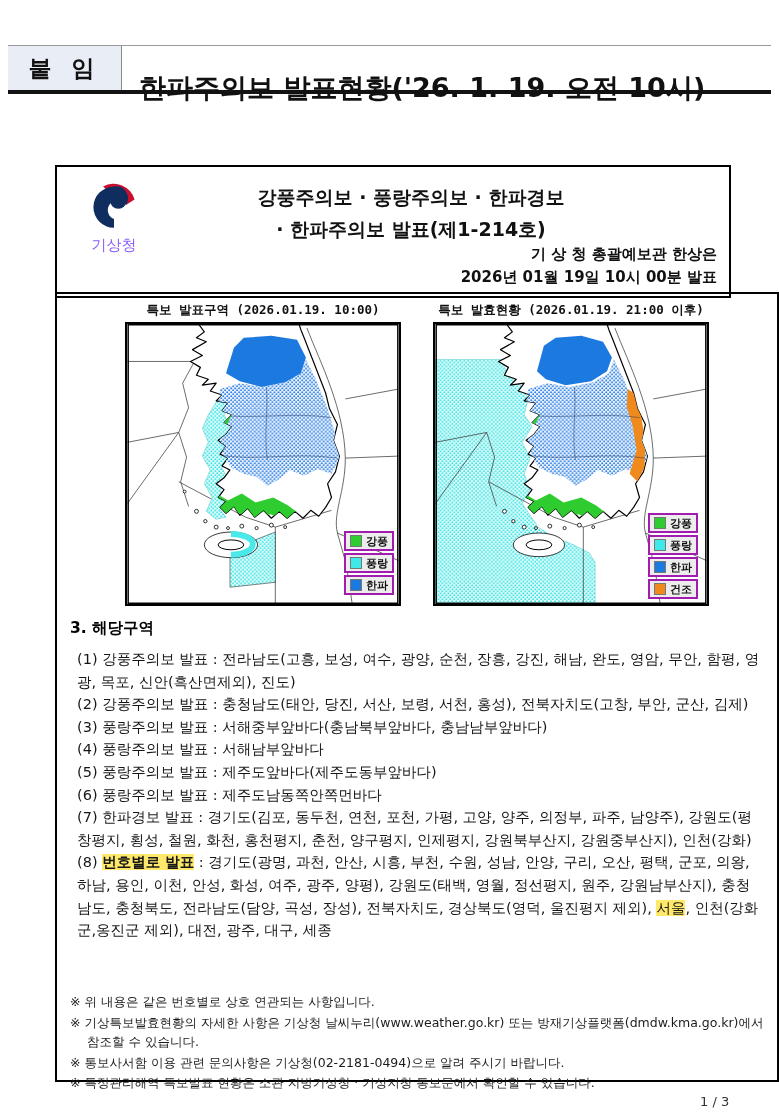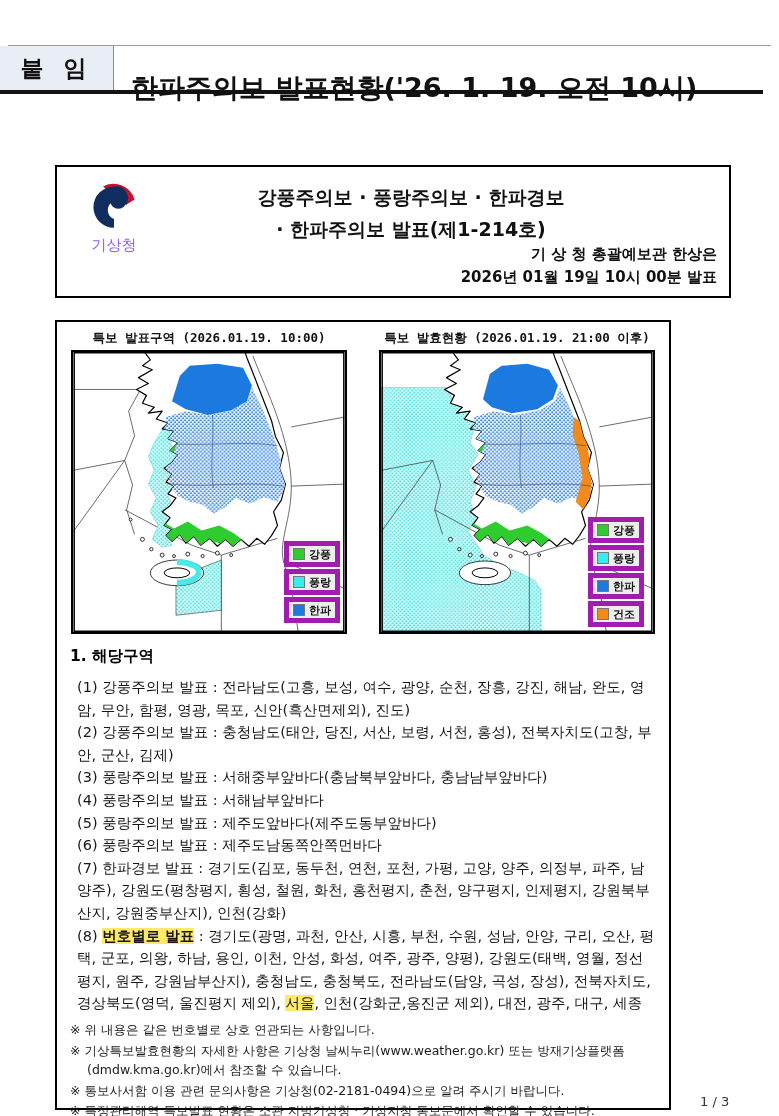--- a/index.html
+++ b/index.html
@@ -1,44 +1,44 @@
 <!DOCTYPE html>
 <html><head>
 <meta charset="utf-8">
 <style>
   html,body{margin:0;padding:0;background:#fff;}
   .page{position:relative;width:779px;height:1116px;background:#fff;overflow:hidden;
         font-family:"DejaVu Sans","Liberation Sans",sans-serif;color:#111;}
   
   .top-rule{position:absolute;top:45px;left:8px;width:763px;height:1px;background:#9a9a9a;}
-  .attach-header{position:absolute;top:46px;left:0;width:763px;height:48px;display:flex;
+  .attach-header{position:absolute;top:46px;left:8px;width:763px;height:48px;display:flex;
                  border-bottom:4px solid #121212;box-sizing:border-box;}
   .attach-cell{width:113px;background:#e9edf5;border-right:1px solid #8a8a8a;display:flex;
                align-items:center;justify-content:center;font-size:23px;font-weight:700;letter-spacing:6px;}
   .attach-title{flex:1;display:flex;align-items:center;padding-left:17px;font-size:27px;font-weight:800;margin-top:40px;}
   
   .doc-header-box{position:absolute;top:165px;left:55px;width:676px;height:133px;
                   border:2px solid #000;box-sizing:border-box;}
   .agency{position:absolute;left:18px;top:12px;width:78px;text-align:center;}
   .agency-name{font-size:15px;margin-top:1px;color:#8b5cf6;}
   .doc-title{position:absolute;left:96px;right:60px;top:14px;text-align:center;
              font-size:19px;font-weight:700;line-height:32px;}
   .issuer{position:absolute;right:12px;bottom:7px;text-align:right;font-size:15px;font-weight:700;line-height:23px;}
   
-  .doc-body-box{position:absolute;top:320px;left:55px;width:616px;height:790px;
+  .doc-body-box{position:absolute;top:292px;left:55px;width:724px;height:790px;
                 border:2px solid #000;box-sizing:border-box;}
   .maps-row{position:absolute;top:8px;left:0;width:100%;display:flex;justify-content:center;gap:32px;}
   .map-fig{margin:0;width:276px;}
   .map-title{text-align:center;font-size:12.5px;font-weight:700;margin-bottom:3px;
              font-family:"DejaVu Sans Mono","Liberation Mono",monospace;white-space:nowrap;}
   .map-frame{position:relative;width:272px;height:280px;border:2px solid #000;background:#fff;}
   .map-frame svg{display:block;width:272px;height:280px;}
   .legend{position:absolute;display:flex;flex-direction:column;gap:2px;}
   .legend-a{right:5px;bottom:9px;} .legend-b{right:9px;bottom:5px;}
-  .legend-row{display:flex;align-items:center;gap:4px;background:#ededed;border:5px solid #a21caf;
+  .legend-row{display:flex;align-items:center;gap:4px;background:#ededed;border:2px solid #a21caf;
               padding:0 4px;height:16px;font-size:11px;font-weight:700;}
   .legend-sq{width:10px;height:10px;border:1px solid #777;display:inline-block;}
   
   .section{position:absolute;top:324px;left:13px;right:13px;}
   .section h2{margin:0 0 9px 0;font-size:15.5px;font-weight:800;color:#000;}
   .items{font-size:14.5px;line-height:22.6px;color:#161616;font-weight:500;}
   .item{padding-left:7px;}
   .hl{background:#ffe96b;}
   .b{font-weight:800;}
   
@@ -226,21 +226,21 @@
                 <span class="legend-sq" style="background: rgb(240, 138, 29);"></span>
                 <span>건조</span>
               </div>
             </div>
         </div>
       </figure>
 
     </div>
 
     <div class="section">
-      <h2>1. 해당구역</h2>
+      <h2>3. 해당구역</h2>
       <div class="items" id="items">
           <div class="item"><span>(1) 강풍주의보 발표 : 전라남도(고흥, 보성, 여수, 광양, 순천, 장흥, 강진, 해남, 완도, 영암, 무안, 함평, 영광, 목포, 신안(흑산면제외), 진도)</span></div>
           <div class="item"><span>(2) 강풍주의보 발표 : 충청남도(태안, 당진, 서산, 보령, 서천, 홍성), 전북자치도(고창, 부안, 군산, 김제)</span></div>
           <div class="item"><span>(3) 풍랑주의보 발표 : 서해중부앞바다(충남북부앞바다, 충남남부앞바다)</span></div>
           <div class="item"><span>(4) 풍랑주의보 발표 : 서해남부앞바다</span></div>
           <div class="item"><span>(5) 풍랑주의보 발표 : 제주도앞바다(제주도동부앞바다)</span></div>
           <div class="item"><span>(6) 풍랑주의보 발표 : 제주도남동쪽안쪽먼바다</span></div>
           <div class="item"><span>(7) 한파경보 발표 : 경기도(김포, 동두천, 연천, 포천, 가평, 고양, 양주, 의정부, 파주, 남양주), 강원도(평창평지, 횡성, 철원, 화천, 홍천평지, 춘천, 양구평지, 인제평지, 강원북부산지, 강원중부산지), 인천(강화)</span></div>
           <div class="item"><span>(8) </span><span class="hl b">번호별로 발표</span><span> : 경기도(광명, 과천, 안산, 시흥, 부천, 수원, 성남, 안양, 구리, 오산, 평택, 군포, 의왕, 하남, 용인, 이천, 안성, 화성, 여주, 광주, 양평), 강원도(태백, 영월, 정선평지, 원주, 강원남부산지), 충청남도, 충청북도, 전라남도(담양, 곡성, 장성), 전북자치도, 경상북도(영덕, 울진평지 제외), </span><span class="hl">서울</span><span>, 인천(강화군,옹진군 제외), 대전, 광주, 대구, 세종</span></div>
         </div>

